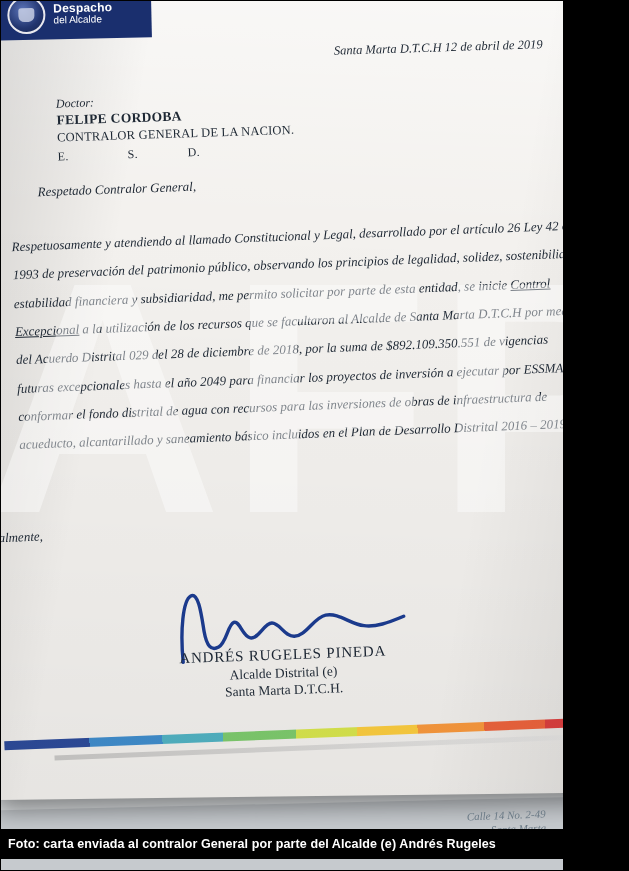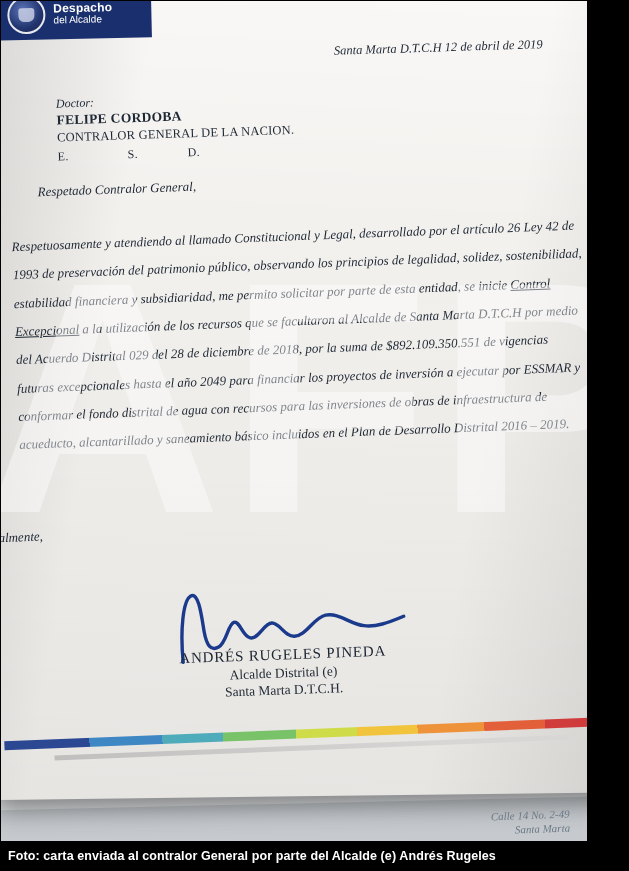--- a/index.html
+++ b/index.html
@@ -12,21 +12,20 @@
     height: 871px;
     overflow: hidden;
     font-family: "Liberation Serif", serif;
   }
   #page {
     position: relative;
     width: 564px;
     height: 871px;
     background: #b9bdc2;
     overflow: hidden;
-    padding-left: 24px;
   }
 
   
   .sheet {
     position: absolute;
     left: -10px;
     top: -14px;
     width: 650px;
     height: 810px;
     background: #f3f1ee;
@@ -271,21 +270,21 @@
     color: rgba(255,255,255,0.42);
     pointer-events: none;
     user-select: none;
     line-height: 1;
   }
 
   
   .caption-bar {
     position: absolute;
     left: 0;
-    bottom: 0;
+    bottom: 12px;
     width: 629px;
     height: 30px;
     background: #000000;
     color: #ffffff;
     display: flex;
     align-items: center;
     padding-left: 8px;
     box-sizing: border-box;
     font-family: "Liberation Sans", sans-serif;
     font-size: 12.5px;

